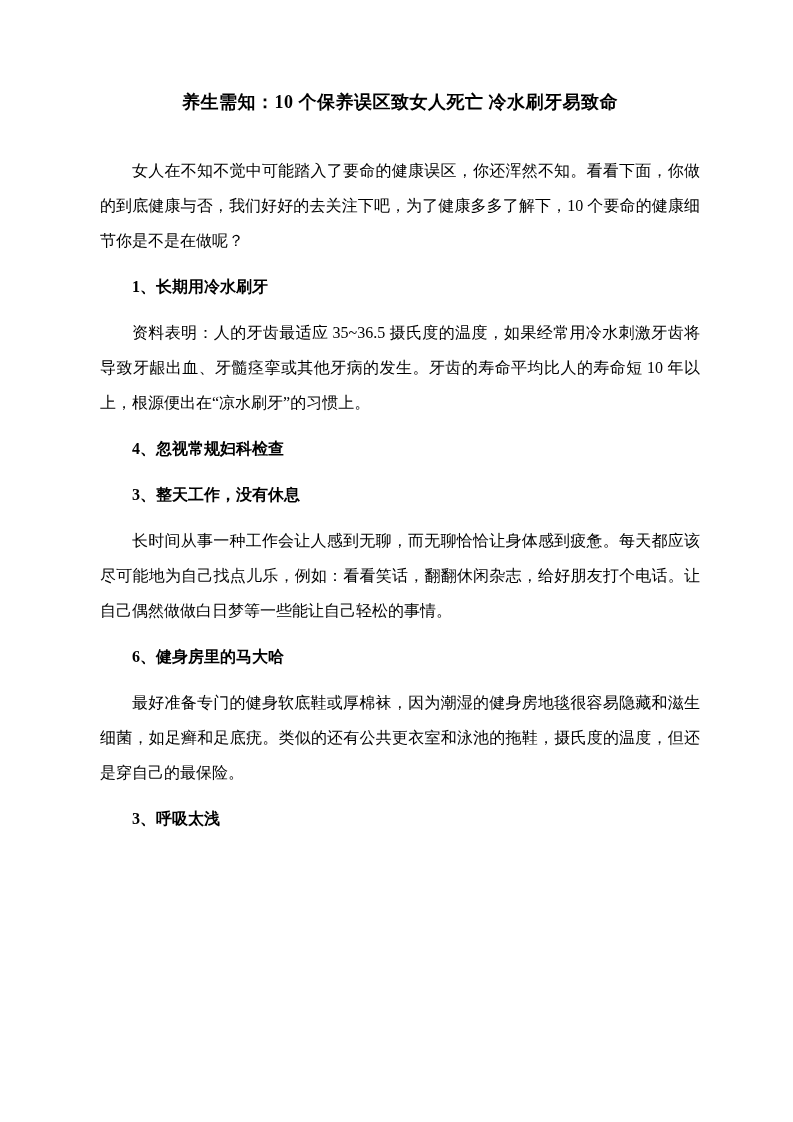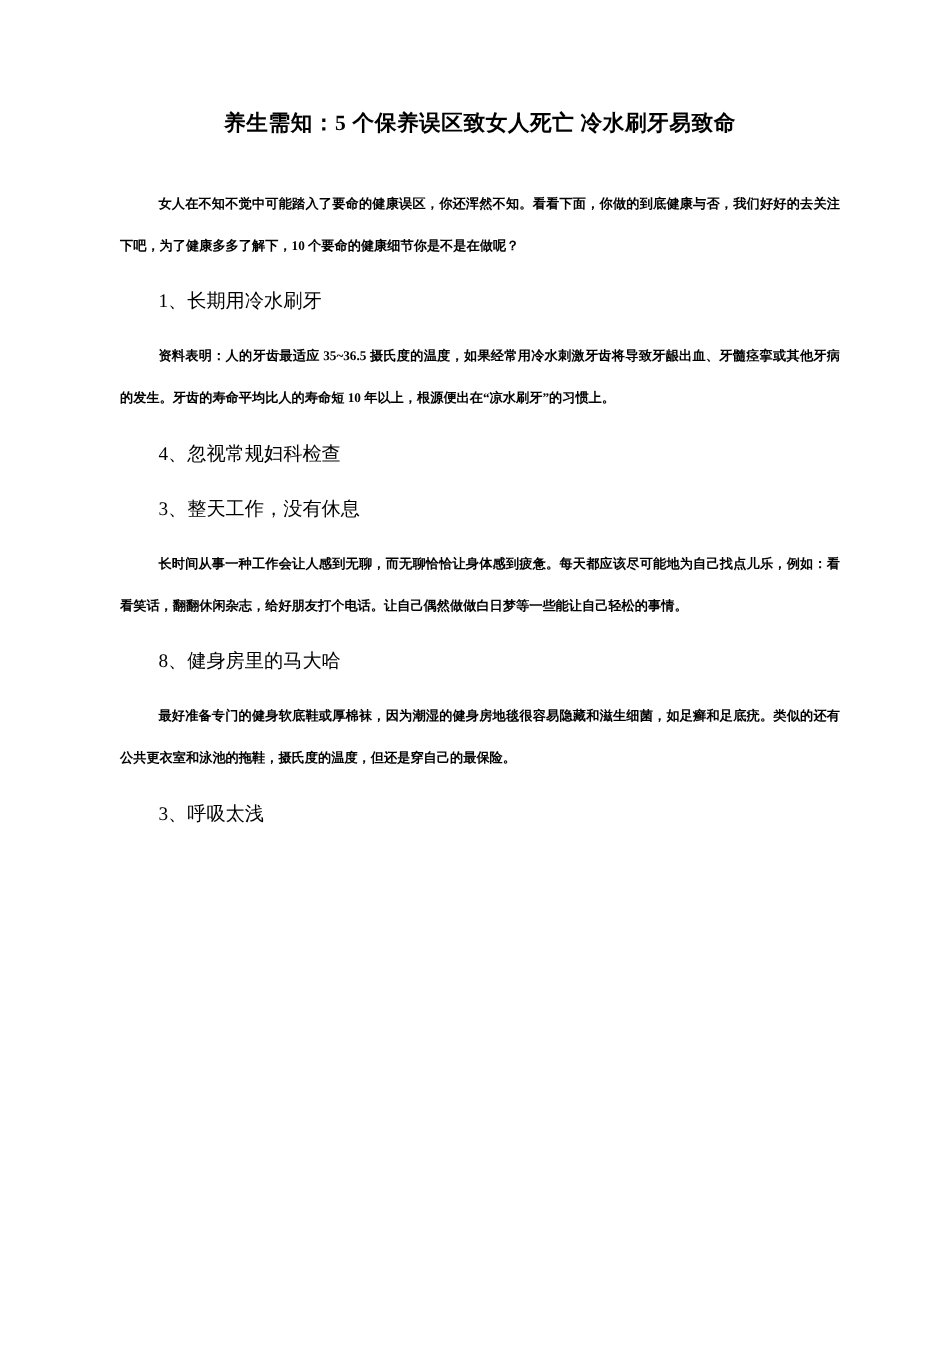--- a/index.html
+++ b/index.html
@@ -24,63 +24,62 @@
   }
   .doc-title {
     font-size: 18px;
     font-weight: bold;
     line-height: 35px;
     text-align: center;
     margin: 0 0 33px 0;
     letter-spacing: 0.5px;
   }
   .body-para {
-    font-size: 11px;
+    font-size: 16px;
     line-height: 35px;
     text-align: justify;
     text-justify: inter-ideograph;
     text-indent: 32px;
     margin: 0 0 11px 0;
     word-break: break-all;
-    font-weight: bold;
   }
   .section-heading {
     font-size: 16px;
-    font-weight: normal;
+    font-weight: bold;
     line-height: 35px;
     text-indent: 32px;
     margin: 0 0 11px 0;
   }
 </style>
 </head>
 <body>
 
 <div class="doc-page">
   <div class="doc-content">
 
-    <div class="doc-title">养生需知：5 个保养误区致女人死亡 冷水刷牙易致命</div>
+    <div class="doc-title">养生需知：10 个保养误区致女人死亡 冷水刷牙易致命</div>
 
     <p class="body-para">女人在不知不觉中可能踏入了要命的健康误区，你还浑然不知。看看下面，你做的到底健康与否，我们好好的去关注下吧，为了健康多多了解下，10 个要命的健康细节你是不是在做呢？</p>
 
     <div>
       <div class="section-heading">1、长期用冷水刷牙</div>
       <p class="body-para">资料表明：人的牙齿最适应 35~36.5 摄氏度的温度，如果经常用冷水刺激牙齿将导致牙龈出血、牙髓痉挛或其他牙病的发生。牙齿的寿命平均比人的寿命短 10 年以上，根源便出在“凉水刷牙”的习惯上。</p>
     </div>
 
     <div>
       <div class="section-heading">4、忽视常规妇科检查</div>
     </div>
 
     <div>
       <div class="section-heading">3、整天工作，没有休息</div>
       <p class="body-para">长时间从事一种工作会让人感到无聊，而无聊恰恰让身体感到疲惫。每天都应该尽可能地为自己找点儿乐，例如：看看笑话，翻翻休闲杂志，给好朋友打个电话。让自己偶然做做白日梦等一些能让自己轻松的事情。</p>
     </div>
 
     <div>
-      <div class="section-heading">8、健身房里的马大哈</div>
+      <div class="section-heading">6、健身房里的马大哈</div>
       <p class="body-para">最好准备专门的健身软底鞋或厚棉袜，因为潮湿的健身房地毯很容易隐藏和滋生细菌，如足癣和足底疣。类似的还有公共更衣室和泳池的拖鞋，摄氏度的温度，但还是穿自己的最保险。</p>
     </div>
 
     <div>
       <div class="section-heading">3、呼吸太浅</div>
     </div>
 
   </div>
 </div>
 

